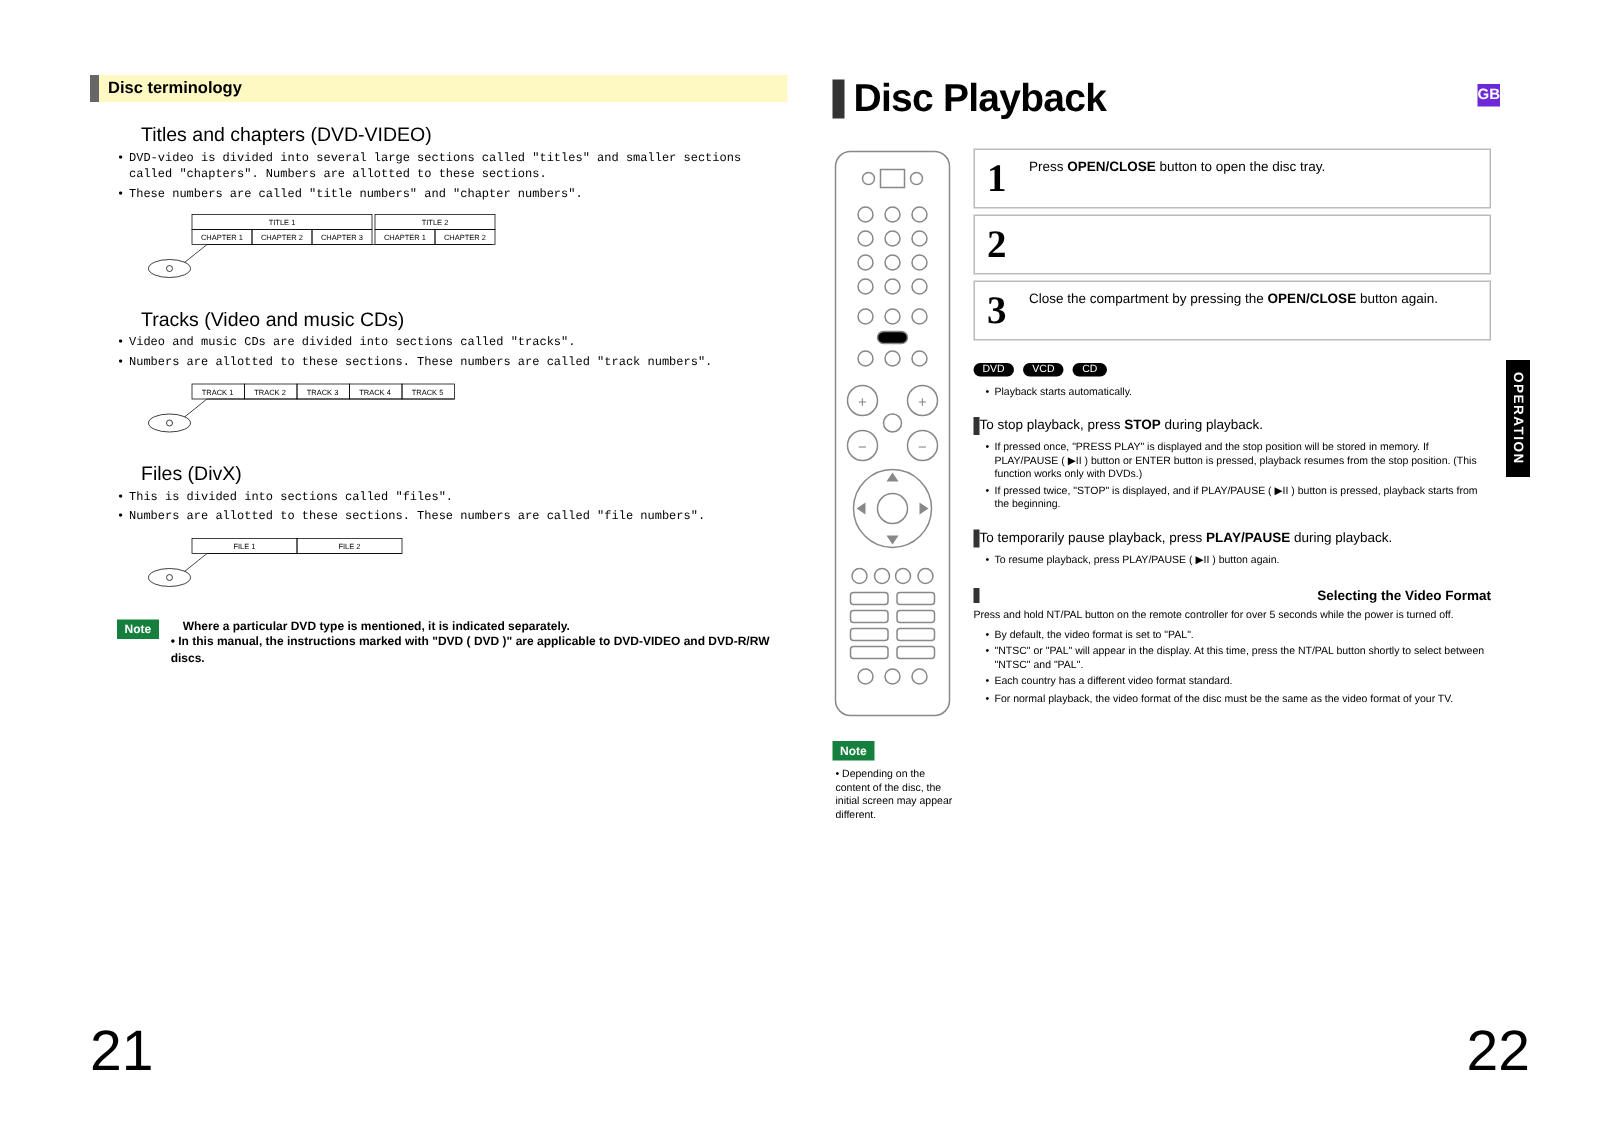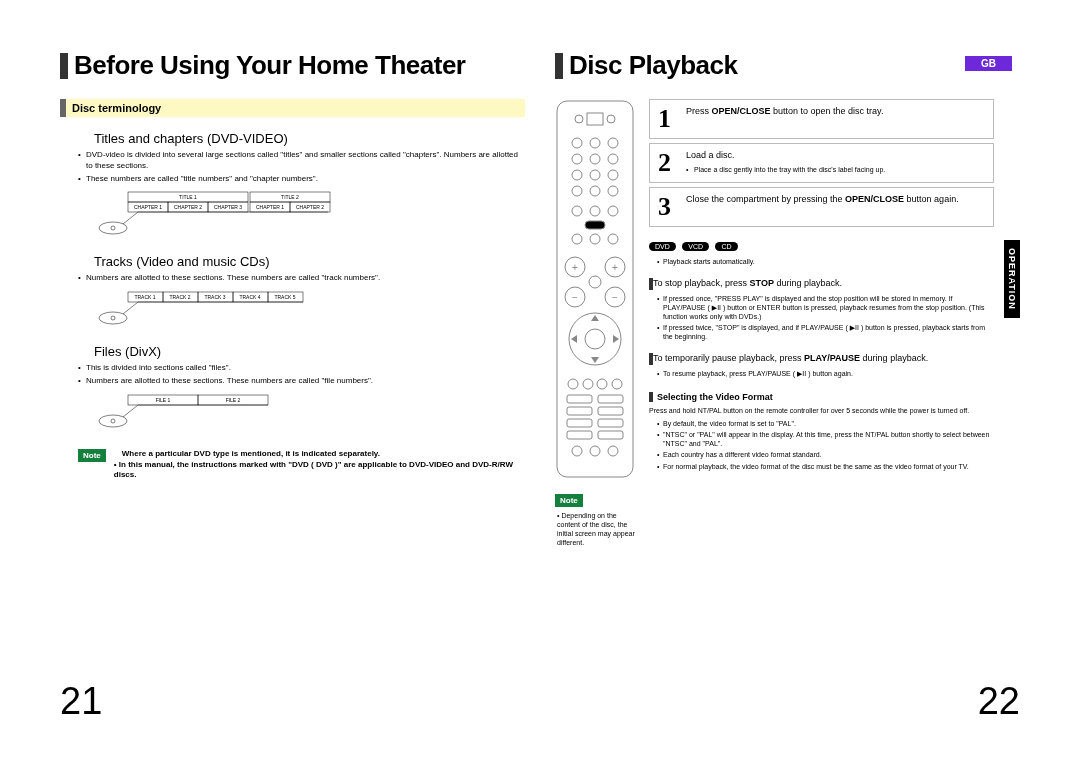--- a/index.html
+++ b/index.html
@@ -7,60 +7,56 @@
   .spread { display: flex; width: 100%; height: 100%; padding: 50px 60px 40px 60px; gap: 30px; }
   .page { flex: 1; position: relative; }
   .page-left { border-right: 0; }
   .page-right { }
   .h1 { font-size: 26px; font-weight: bold; letter-spacing: -0.5px; margin-bottom: 18px; display: flex; align-items: center; }
   .h1-bar { display: inline-block; width: 8px; height: 26px; background: #333; margin-right: 6px; }
   .section-bar { background: #fef9c3; padding: 3px 6px; font-size: 11px; font-weight: bold; border-left: 6px solid #666; margin-bottom: 10px; }
   .subhead { font-size: 13px; font-weight: normal; margin: 14px 0 4px 16px; }
   .body-text, ul.bullets li { font-size: 8px; line-height: 1.35; }
   ul.bullets { list-style: none; }
-  ul.bullets li { padding-left: 8px; position: relative; margin-bottom: 2px; }
+  ul.bullets li { padding-left: 8px; position: relative; margin-bottom: 2px; font-family: Liberation Mono, monospace; }
   ul.bullets li::before { content: "•"; position: absolute; left: 0; }
   .tiny { font-size: 7px; line-height: 1.3; }
   .note-box { display: inline-block; background: #15803d; color: #fff; font-size: 8px; font-weight: bold; padding: 2px 5px; margin-right: 4px; }
   .note-row { display: flex; align-items: flex-start; gap: 4px; margin-top: 16px; }
   .note-row .note-text { font-size: 8px; line-height: 1.35; }
   .page-num { position: absolute; bottom: 0; font-size: 38px; font-weight: 300; color: #000; }
   .page-num.left { left: 0; }
   .page-num.right { right: 0; }
   .diagram { margin: 6px 0 6px 20px; }
   .diagram svg { display: block; }
-  .gb { position: absolute; right: 8px; top: 6px; background: #6d28d9; color: #fff; font-size: 10px; font-weight: bold; padding: 2px 16px; }
+  .gb { position: absolute; right: 20px; top: 6px; background: #6d28d9; color: #fff; font-size: 10px; font-weight: bold; padding: 2px 0; }
   .side-tab { position: absolute; right: 0; top: 190px; writing-mode: vertical-rl; background: #000; color: #fff; font-size: 9px; font-weight: bold; padding: 8px 3px; letter-spacing: 1px; }
   .step { display: flex; align-items: flex-start; border: 1px solid #bbb; border-radius: 0; margin-bottom: 4px; padding: 6px 8px; gap: 8px; }
   .step-num { font-size: 26px; font-weight: bold; font-family: Georgia, 'Times New Roman', serif; line-height: 1; min-width: 20px; }
   .step-body { font-size: 9px; line-height: 1.3; }
   .step-body .sub { font-size: 7px; margin-top: 3px; padding-left: 8px; position: relative; }
   .step-body .sub::before { content: "•"; position: absolute; left: 0; }
   .pill { display: inline-block; background: #000; color: #fff; font-size: 7px; border-radius: 8px; padding: 1px 6px; margin-right: 2px; }
   .remote { width: 80px; }
   .remote svg { width: 100%; }
   .right-cols { display: flex; gap: 14px; }
   .right-main { flex: 1; padding-right: 26px; }
   .mini-head { font-size: 9px; font-weight: normal; border-left: 4px solid #333; padding-left: 0; margin: 12px 0 4px 0; line-height: 1.3; }
-  .sel-head { font-size: 9px; font-weight: bold; border-left: 4px solid #333; padding-left: 4px; margin: 14px 0 4px 0; }
+  .sel-head { font-size: 9px; font-weight: bold; border-left: 4px solid #333; padding-left: 4px; margin: 14px 0 4px 0; text-align: right; }
   .indent-tiny { padding-left: 8px; }
   .indent-tiny li { list-style: none; position: relative; padding-left: 6px; font-size: 7px; line-height: 1.3; margin-bottom: 2px; }
   .indent-tiny li::before { content: "•"; position: absolute; left: 0; }
   .left-content { padding-left: 18px; }
 </style>
 </head>
 <body>
 
 <div class="spread">
 
   <div class="page page-left">
-    <div class="h1">
-      <span class="h1-bar"></span>
-      <span>Before Using Your Home Theater</span>
-    </div>
 
     <div class="section-bar">Disc terminology</div>
 
     <div class="left-content">
       <div class="subhead">Titles and chapters (DVD-VIDEO)</div>
       <ul class="bullets">
         <li>DVD-video is divided into several large sections called "titles" and smaller sections called "chapters". Numbers are allotted to these sections.</li>
         <li>These numbers are called "title numbers" and "chapter numbers".</li>
       </ul>
       <div class="diagram">
@@ -82,20 +78,21 @@
             <text x="212" y="19">CHAPTER 2</text>
             <ellipse cx="15" cy="38" rx="14" ry="6" fill="none" stroke="#000" stroke-width="0.5"></ellipse>
             <circle cx="15" cy="38" r="2" fill="none" stroke="#000" stroke-width="0.5"></circle>
             <path d="M25 34 Q40 22 40 22 L230 22" fill="none" stroke="#000" stroke-width="0.5"></path>
           </g>
         </svg>
       </div>
 
       <div class="subhead">Tracks (Video and music CDs)</div>
       <ul class="bullets">
+        <li>Video and music CDs are divided into sections called "tracks".</li>
         <li>Numbers are allotted to these sections. These numbers are called "track numbers".</li>
       </ul>
       <div class="diagram">
         <svg width="260" height="40" viewBox="0 0 260 40">
           <g font-size="5" text-anchor="middle" font-family="Arial">
             <rect x="30" y="2" width="35" height="10" fill="none" stroke="#000" stroke-width="0.5"></rect>
             <rect x="65" y="2" width="35" height="10" fill="none" stroke="#000" stroke-width="0.5"></rect>
             <rect x="100" y="2" width="35" height="10" fill="none" stroke="#000" stroke-width="0.5"></rect>
             <rect x="135" y="2" width="35" height="10" fill="none" stroke="#000" stroke-width="0.5"></rect>
             <rect x="170" y="2" width="35" height="10" fill="none" stroke="#000" stroke-width="0.5"></rect>
@@ -219,24 +216,20 @@
 
       <div class="right-main">
         <div class="step">
           <div class="step-num">1</div>
           <div class="step-body">
             <span>Press </span><b>OPEN/CLOSE</b><span> button to open the disc tray.</span>
           </div>
         </div>
         <div class="step">
           <div class="step-num">2</div>
-          <div class="step-body">
-            <span>Load a disc.</span>
-            <div class="sub">Place a disc gently into the tray with the disc's label facing up.</div>
-          </div>
         </div>
         <div class="step">
           <div class="step-num">3</div>
           <div class="step-body">
             <span>Close the compartment by pressing the </span><b>OPEN/CLOSE</b><span> button again.</span>
           </div>
         </div>
 
         <div style="margin:8px 0 4px 0">
           <span class="pill">DVD</span>

